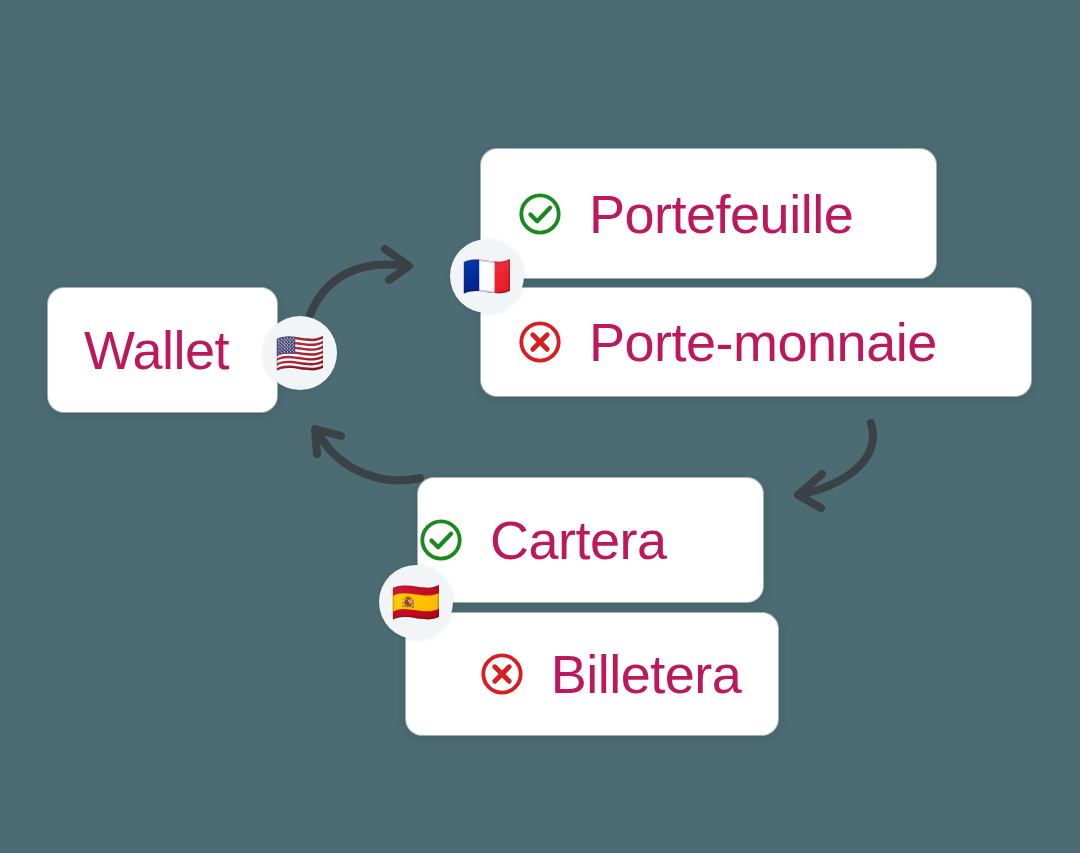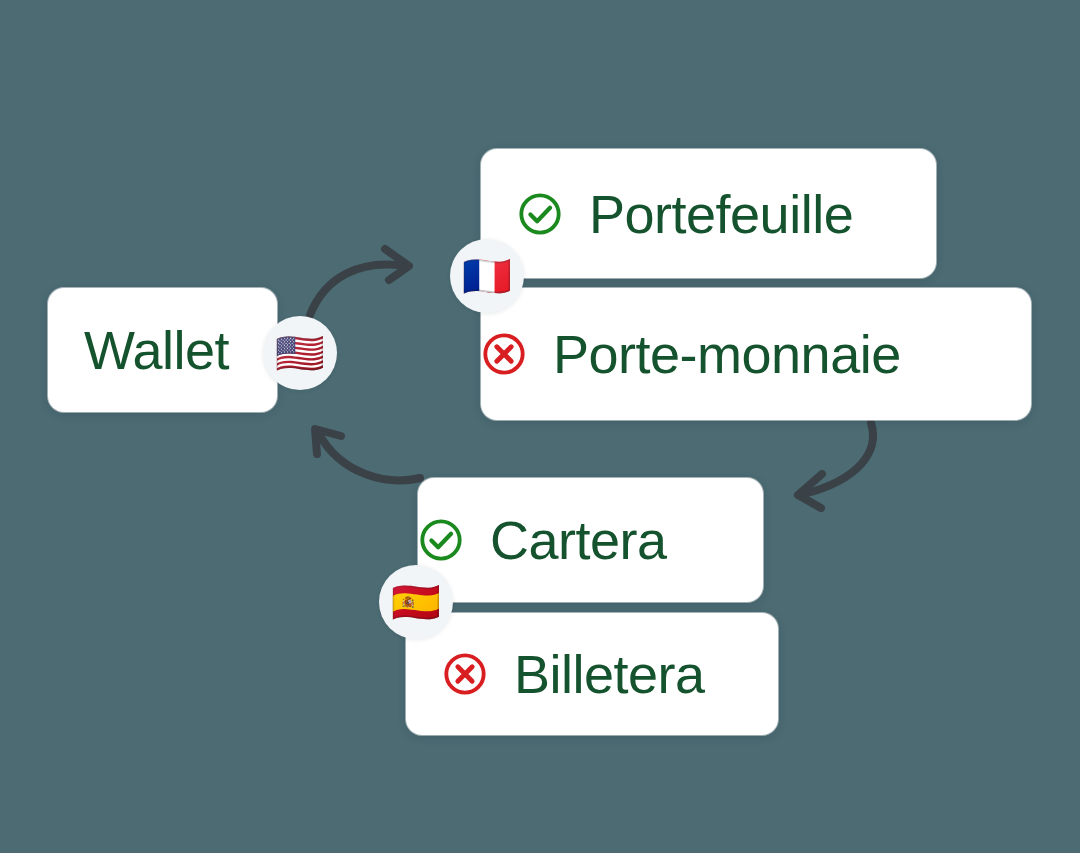--- a/index.html
+++ b/index.html
@@ -24,21 +24,21 @@
     position: absolute;
     background: #FFFFFF;
     border-radius: 16px;
     box-shadow: 0 2px 10px rgba(20, 40, 50, 0.18),
                 0 0 0 1px rgba(255,255,255,0.55);
     display: flex;
     align-items: center;
     box-sizing: border-box;
   }
   .card-label {
-    color: #14532d;
+    color: #be185d;
     font-size: 54px;
     line-height: 1;
     letter-spacing: -0.5px;
     white-space: nowrap;
   }
 
   
   #card-source {
     left: 48px;
     top: 288px;
@@ -55,39 +55,41 @@
     top: 149px;
     width: 455px;
     height: 129px;
     padding-left: 36px;
     z-index: 3;
   }
   #card-fr-wrong {
     left: 481px;
     top: 288px;
     width: 550px;
-    height: 132px;
+    height: 108px;
+    padding-left: 36px;
     z-index: 2;
   }
 
   
   #card-es-correct {
     left: 418px;
     top: 478px;
     width: 345px;
     height: 124px;
     z-index: 3;
   }
   #card-es-wrong {
     left: 406px;
     top: 613px;
     width: 372px;
     height: 122px;
     padding-left: 36px;
     z-index: 2;
+    justify-content: center;
   }
 
   
   .status-icon {
     width: 46px;
     height: 46px;
     flex: 0 0 auto;
     margin-right: 26px;
     display: block;
   }

